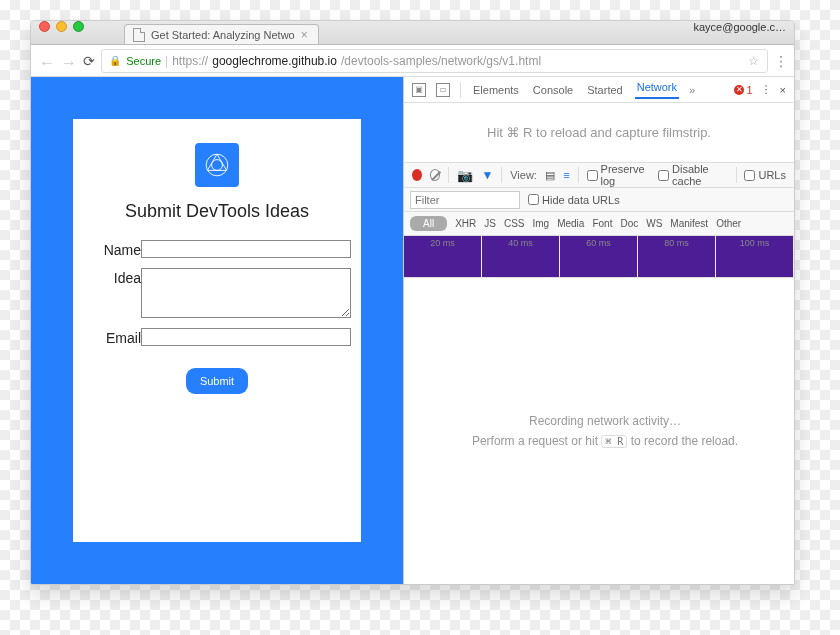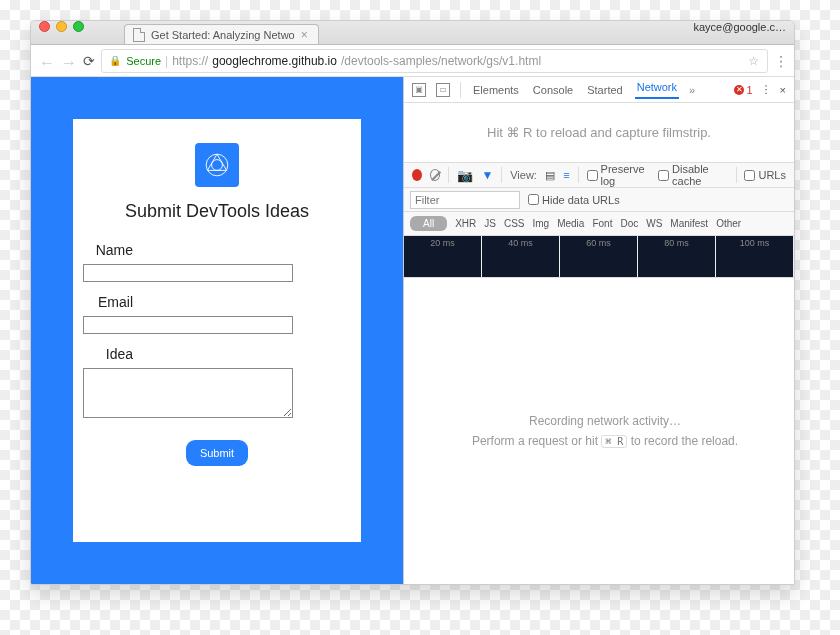--- a/index.html
+++ b/index.html
@@ -139,22 +139,20 @@
       margin-bottom:14px;
     }
     .logo-box svg { width:30px; height:30px;}
     .page-title { font-size:18px; color:#222; margin-bottom:18px; font-weight:400;}
     .form-row {
       display:flex;
       align-items:flex-start;
       width: 100%;
       margin-bottom:10px;
       justify-content:flex-end;
-      gap:6px;
-      flex-direction:column;
     }
     .form-label {
       width: 50px;
       text-align:right;
       font-size:14px;
       color:#222;
       padding-top:2px;
     }
     .form-input {
       width: 210px;
@@ -266,21 +264,21 @@
       background:#aaa;
       color:#fff;
       border-radius:6px;
     }
     .type-item { color:#555; font-size:10px;}
     .dt-timeline {
       height:42px;
       border-bottom:1px solid #ddd;
       display:flex;
       position:relative;
-      background:#0f172a;
+      background:#4c1d95;
     }
     .tick {
       flex:1;
       border-right:1px solid #eee;
       text-align:center;
       font-size:9px;
       color:#888;
       padding-top:2px;
     }
     .tick:first-child{ border-left:none;}
@@ -350,26 +348,26 @@
             <circle cx="50" cy="50" r="18" stroke="#fff" stroke-width="3" fill="none"></circle>
             <path d="M50 14 L82 68 M50 14 L18 68 M18 68 L82 68" stroke="#fff" stroke-width="3" fill="none"></path>
           </svg>
         </div>
         <div class="page-title">Submit DevTools Ideas</div>
         <div class="form-row">
           <span class="form-label">Name</span>
           <input class="form-input" style="">
         </div>
         <div class="form-row">
+          <span class="form-label">Idea</span>
+          <textarea class="form-textarea" style=""></textarea>
+        </div>
+        <div class="form-row">
           <span class="form-label">Email</span>
           <input class="form-input" style="">
-        </div>
-        <div class="form-row">
-          <span class="form-label">Idea</span>
-          <textarea class="form-textarea" style=""></textarea>
         </div>
         <button class="submit-btn">Submit</button>
       </div>
     </div>
 
     <div class="devtools">
       <div class="dt-tabs">
         <div class="dt-inspect">▣</div>
         <div class="dt-device">▭</div>
         <div class="dt-sep"></div>

